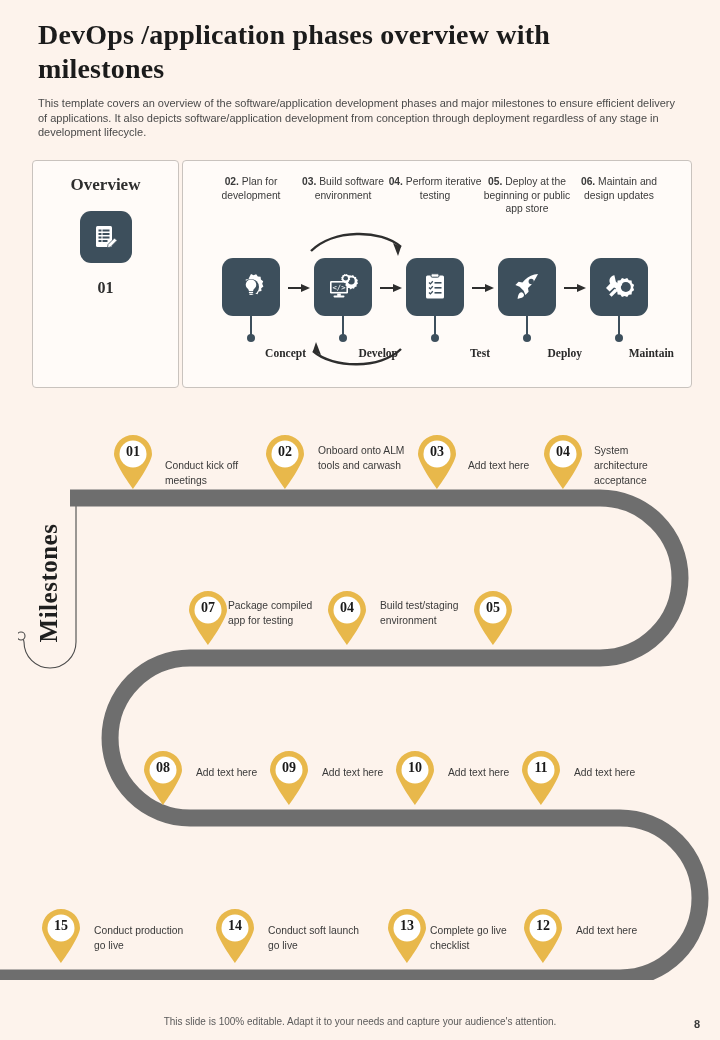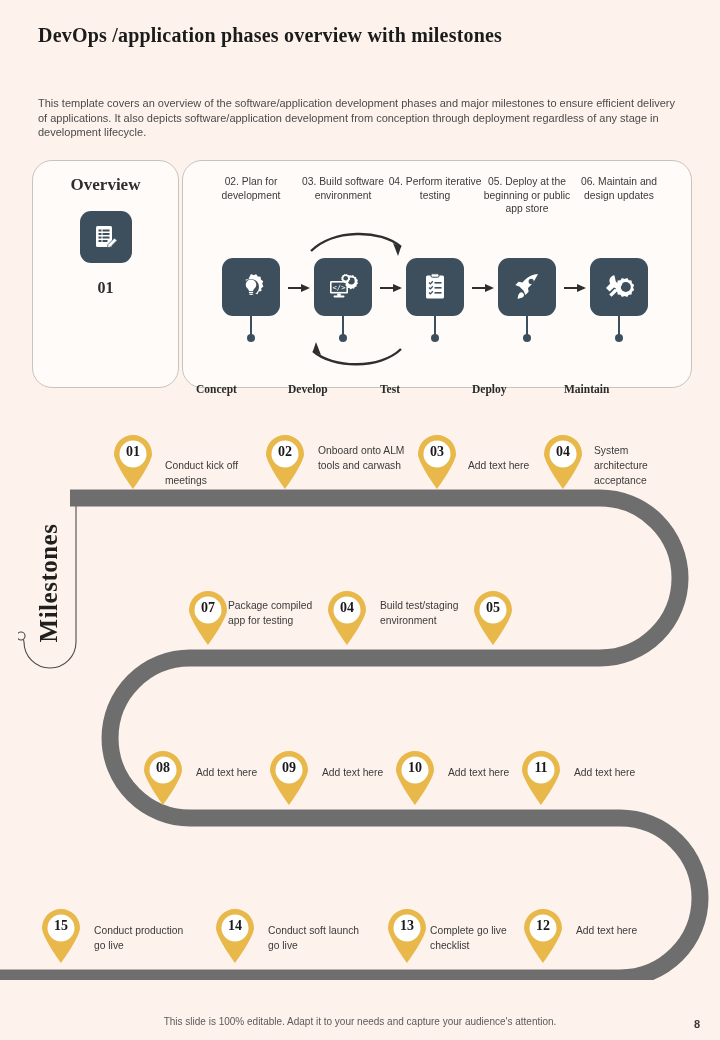--- a/index.html
+++ b/index.html
@@ -10,32 +10,32 @@
     color:#3D3D3D;
     position:relative;
     overflow:hidden;
   }
   .slide{position:absolute;inset:0;}
 
   
   .title{
     position:absolute;left:38px;top:18px;width:640px;
     font-family:"Liberation Serif", serif;
-    font-weight:bold;font-size:20px;line-height:34px;
+    font-weight:bold;font-size:28px;line-height:34px;
     color:#1B1B1B;letter-spacing:.2px;
   }
   .subtitle{
     position:absolute;left:38px;top:96px;width:638px;
     font-size:11px;line-height:14.5px;color:#4A4A4A;
   }
 
   
   .card{
     position:absolute;background:#FFFBF8;
-    border:1.2px solid #C9C3BE;border-radius:20px;
+    border:1.2px solid #C9C3BE;border-radius:4px;
   }
   #overview-card{left:32px;top:160px;width:145px;height:226px;}
   #phases-card{left:182px;top:160px;width:508px;height:226px;}
 
   .ov-title{
     position:absolute;left:0;top:14px;width:100%;text-align:center;
     font-family:"Liberation Serif", serif;font-weight:bold;
     font-size:17px;color:#2E2E2E;
   }
   .ov-icon{
@@ -51,31 +51,31 @@
   .ov-desc{
     position:absolute;left:10px;top:140px;width:125px;text-align:center;
     font-size:10.5px;line-height:15px;color:#4A4A4A;
   }
 
   
   .phase{position:absolute;top:14px;width:96px;}
   .phase-label{
     font-size:10.3px;line-height:13.5px;text-align:center;color:#3A3A3A;
   }
-  .phase-label b{font-weight:normal;text-align:center;}
+  .phase-label b{font-weight:bold;text-align:center;}
   .phase-box{
     position:absolute;top:97px;width:58px;height:58px;border-radius:11px;
     background:#3D4F5C;display:flex;align-items:center;justify-content:center;
   }
   .stem{position:absolute;top:155px;width:1.6px;height:20px;background:#3D4F5C;}
   .dot{position:absolute;top:173px;width:8px;height:8px;border-radius:50%;background:#3D4F5C;}
   .phase-name{
-    position:absolute;top:186px;width:110px;text-align:left;
+    position:absolute;top:186px;width:110px;text-align:right;
     font-family:"Liberation Serif", serif;font-weight:bold;
-    font-size:11.5px;color:#2A2A2A;margin-top:36px;
+    font-size:11.5px;color:#2A2A2A;
   }
   .arrow{position:absolute;top:122px;width:22px;height:10px;}
 
   
   .ms-tab{position:absolute;left:18px;top:492px;width:62px;height:182px;}
   .ms-word{
     position:absolute;left:50%;top:50%;
     transform:translate(-50%,-50%) rotate(-90deg);
     white-space:nowrap;
     font-family:"Liberation Serif", serif;font-weight:bold;

